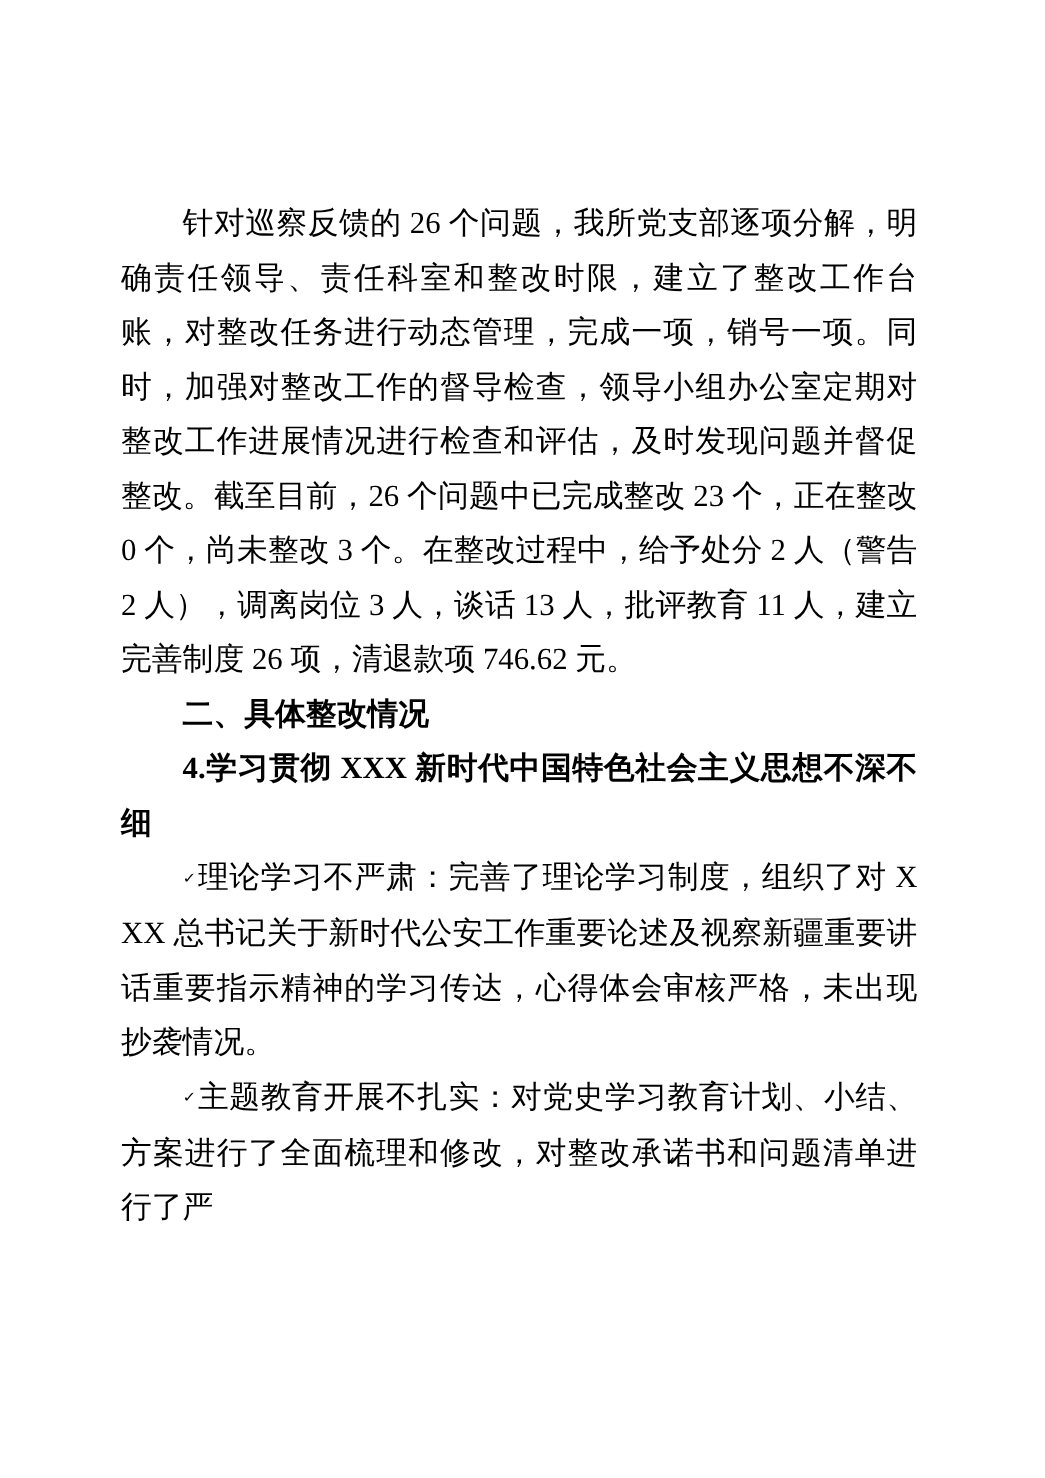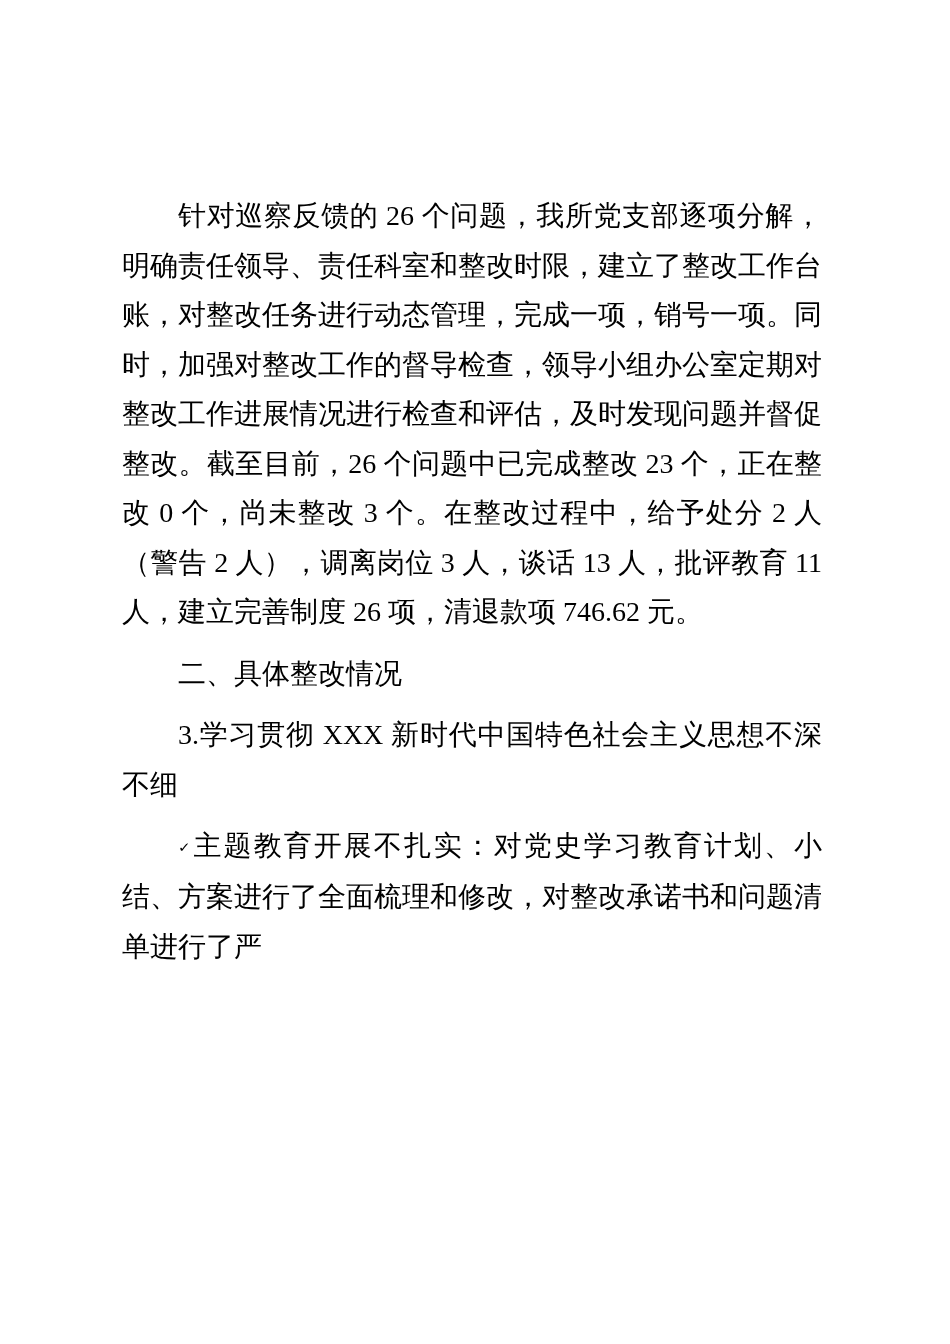--- a/index.html
+++ b/index.html
@@ -20,46 +20,47 @@
     left: 110px;
     top: 179px;
     width: 724px;
     color: #000000;
     font-size: 28px;
     line-height: 49.5px;
     text-align: justify;
     text-justify: inter-ideograph;
   }
   .page p {
-    margin: 12px;
+    margin: 0;
     padding: 0;
     text-indent: 2em;
     word-break: break-all;
   }
   .heading {
-    font-weight: 400;
+    font-weight: 700;
   }
   .check {
     font-size: 15px;
     vertical-align: 0.22em;
     margin-right: 1px;
     display: inline-block;
     text-indent: 0;
     transform: scaleY(0.9);
   }
 </style>
 </head>
 <body>
 
 <div class="page">
 
   <p>针对巡察反馈的 26 个问题，我所党支部逐项分解，明确责任领导、责任科室和整改时限，建立了整改工作台账，对整改任务进行动态管理，完成一项，销号一项。同时，加强对整改工作的督导检查，领导小组办公室定期对整改工作进展情况进行检查和评估，及时发现问题并督促整改。截至目前，26 个问题中已完成整改 23 个，正在整改 0 个，尚未整改 3 个。在整改过程中，给予处分 2 人（警告 2 人），调离岗位 3 人，谈话 13 人，批评教育 11 人，建立完善制度 26 项，清退款项 746.62 元。</p>
 
   <p class="heading">二、具体整改情况</p>
 
 
-  <p class="heading">3.学习贯彻 XXX 新时代中国特色社会主义思想不深不细</p>
+  <p class="heading">4.学习贯彻 XXX 新时代中国特色社会主义思想不深不细</p>
 
 
+  <p><span class="check">✓</span><span>理论学习不严肃：完善了理论学习制度，组织了对 XXX 总书记关于新时代公安工作重要论述及视察新疆重要讲话重要指示精神的学习传达，心得体会审核严格，未出现抄袭情况。</span></p>
 
   <p><span class="check">✓</span><span>主题教育开展不扎实：对党史学习教育计划、小结、方案进行了全面梳理和修改，对整改承诺书和问题清单进行了严</span></p>
 
 </div>
 
 </body></html>

